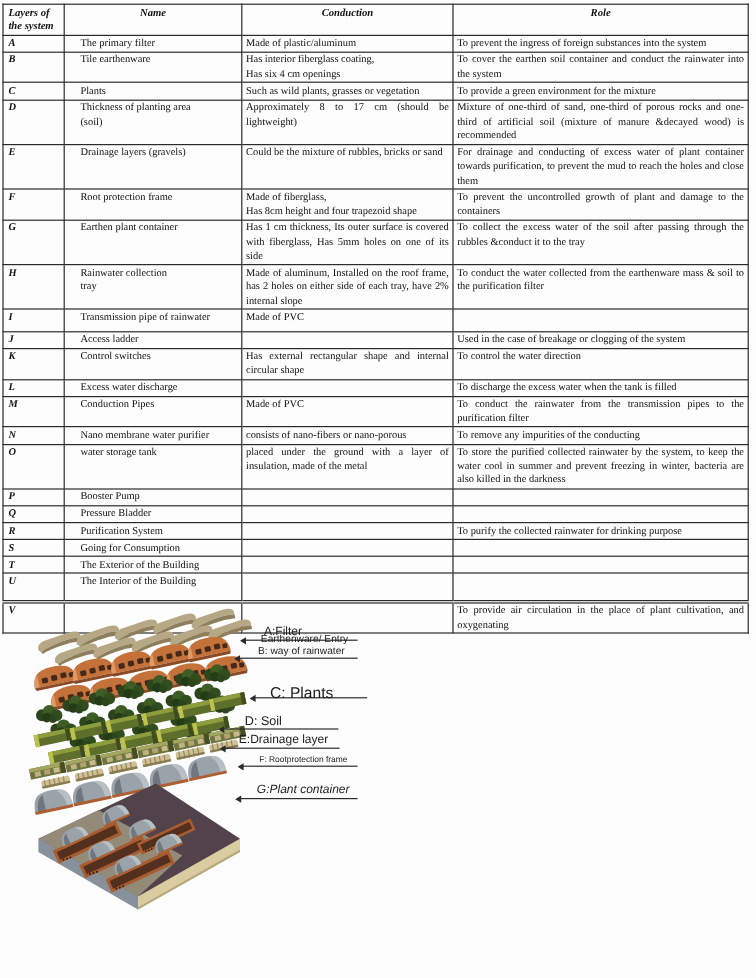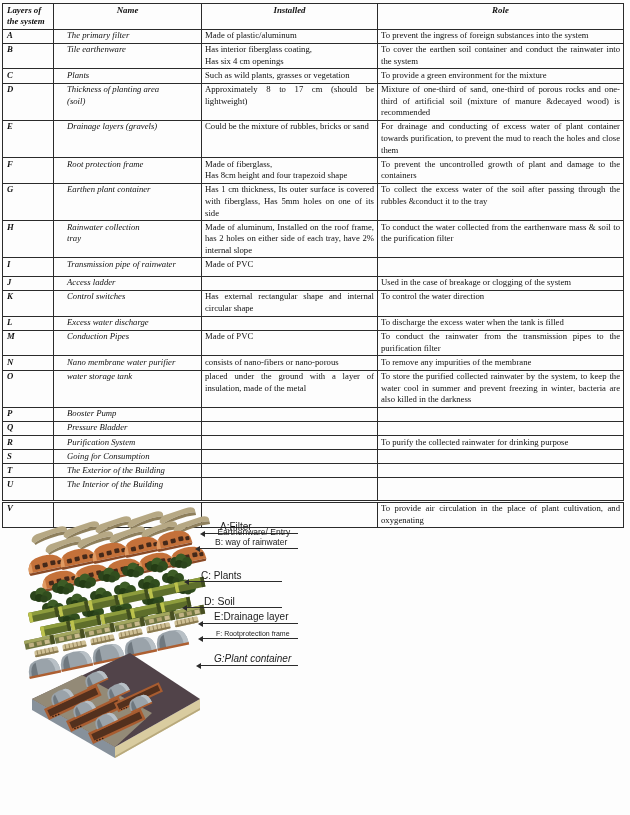--- a/index.html
+++ b/index.html
@@ -12,43 +12,43 @@
   .tbl-wrap{position:absolute;left:2px;top:3px;}
   table{border-collapse:collapse;table-layout:fixed;width:621px;}
   th,td{
     border:0.8px solid #2b2b2b;vertical-align:top;
     font-size:8.7px;line-height:11.6px;padding:0.5px 3px 1px 3px;
     white-space:pre-line;overflow:hidden;
   }
   th{font-weight:bold;font-style:italic;text-align:center;font-size:8.9px;height:22px;}
   th.h-layers{text-align:left;padding-left:4px;}
   td.layer{font-weight:bold;font-style:italic;padding-left:4px;}
-  td.name{padding-left:13px;font-style:italic;}
+  td.name{padding-left:13px;}
   td.props,td.role{text-align:justify;}
   tr[data-row="I"] td{height:16px;}
   tr[data-row="U"] td{height:20px;}
   tr[data-row="V"] td{border-top:3px double #2b2b2b;}
 
   
   .figure{position:absolute;left:0;top:515px;width:548px;height:260px;}
   .fig-svg{position:absolute;left:22px;top:2px;overflow:visible;}
   .lbl{
     position:absolute;border-bottom:1.4px solid #2b2b2b;box-sizing:border-box;
     font-family:"Liberation Sans", sans-serif;color:#1c1c1c;white-space:pre-wrap;
   }
   .lbl::after{
     content:"";position:absolute;left:-2px;bottom:-4px;width:0;height:0;
     border-top:3px solid transparent;border-bottom:3px solid transparent;
     border-right:5px solid #2b2b2b;
   }
   .lbl-a{left:202px;top:6px;width:96px;height:13px;font-size:10px;padding-left:18px;}
   .lbl-b{left:197px;top:4px;width:101px;height:30px;font-size:8.5px;line-height:9.5px;padding-left:18px;padding-top:9px;}
-  .lbl-c{left:186px;top:52px;width:96px;height:15px;font-size:10px;padding-left:15px;padding-top:3px;}
+  .lbl-c{left:210px;top:52px;width:96px;height:15px;font-size:13px;padding-left:15px;padding-top:3px;}
   .lbl-d{left:184px;top:79px;width:98px;height:14px;font-size:10.5px;padding-left:20px;padding-top:1px;}
-  .lbl-e{left:200px;top:96px;width:98px;height:13px;font-size:10px;padding-left:14px;}
+  .lbl-e{left:185px;top:96px;width:98px;height:13px;font-size:10px;padding-left:14px;}
   .lbl-f{left:200px;top:112px;width:98px;height:12px;font-size:7px;padding-left:16px;padding-top:3px;}
   .lbl-g{left:198px;top:137px;width:100px;height:14px;font-size:10px;padding-left:16px;padding-top:1px;font-style:italic;}
   .lbl-h{left:190px;top:142px;width:108px;height:21px;font-size:8.5px;line-height:9px;padding-left:26px;padding-top:2px;}
   .caption{
     position:absolute;left:303px;top:54px;width:325px;white-space:nowrap;
     font-family:"Liberation Serif", serif;font-weight:bold;font-style:italic;
     font-size:13px;color:#0c0c0c;
   }
 </style>
 </head>
@@ -59,21 +59,21 @@
     <colgroup>
       <col style="width:51px">
         <col style="width:148px">
         <col style="width:176px">
         <col style="width:246px">
     </colgroup>
     <thead>
       <tr>
         <th class="h-layers">Layers of the system</th>
         <th>Name</th>
-        <th>Installed</th>
+        <th>Conduction</th>
         <th>Role</th>
       </tr>
     </thead>
     <tbody>
   <tr data-row="A">
     <td class="layer">A</td>
     <td class="name">The primary filter</td>
     <td class="props">Made of plastic/aluminum</td>
     <td class="role">To prevent the ingress of foreign substances into the system</td>
   </tr>
@@ -163,21 +163,21 @@
     <td class="layer">M</td>
     <td class="name">Conduction Pipes</td>
     <td class="props">Made of PVC</td>
     <td class="role">To conduct the rainwater from the transmission pipes to the purification filter</td>
   </tr>
 
   <tr data-row="N">
     <td class="layer">N</td>
     <td class="name">Nano membrane water purifier</td>
     <td class="props">consists of nano-fibers or nano-porous</td>
-    <td class="role">To remove any impurities of the membrane</td>
+    <td class="role">To remove any impurities of the conducting</td>
   </tr>
 
   <tr data-row="O">
     <td class="layer">O</td>
     <td class="name">water storage tank</td>
     <td class="props">placed under the ground with a layer of insulation, made of the metal</td>
     <td class="role">To store the purified collected rainwater by the system, to keep the water cool in summer and prevent freezing in winter, bacteria are also killed in the darkness</td>
   </tr>
 
   <tr data-row="P">

